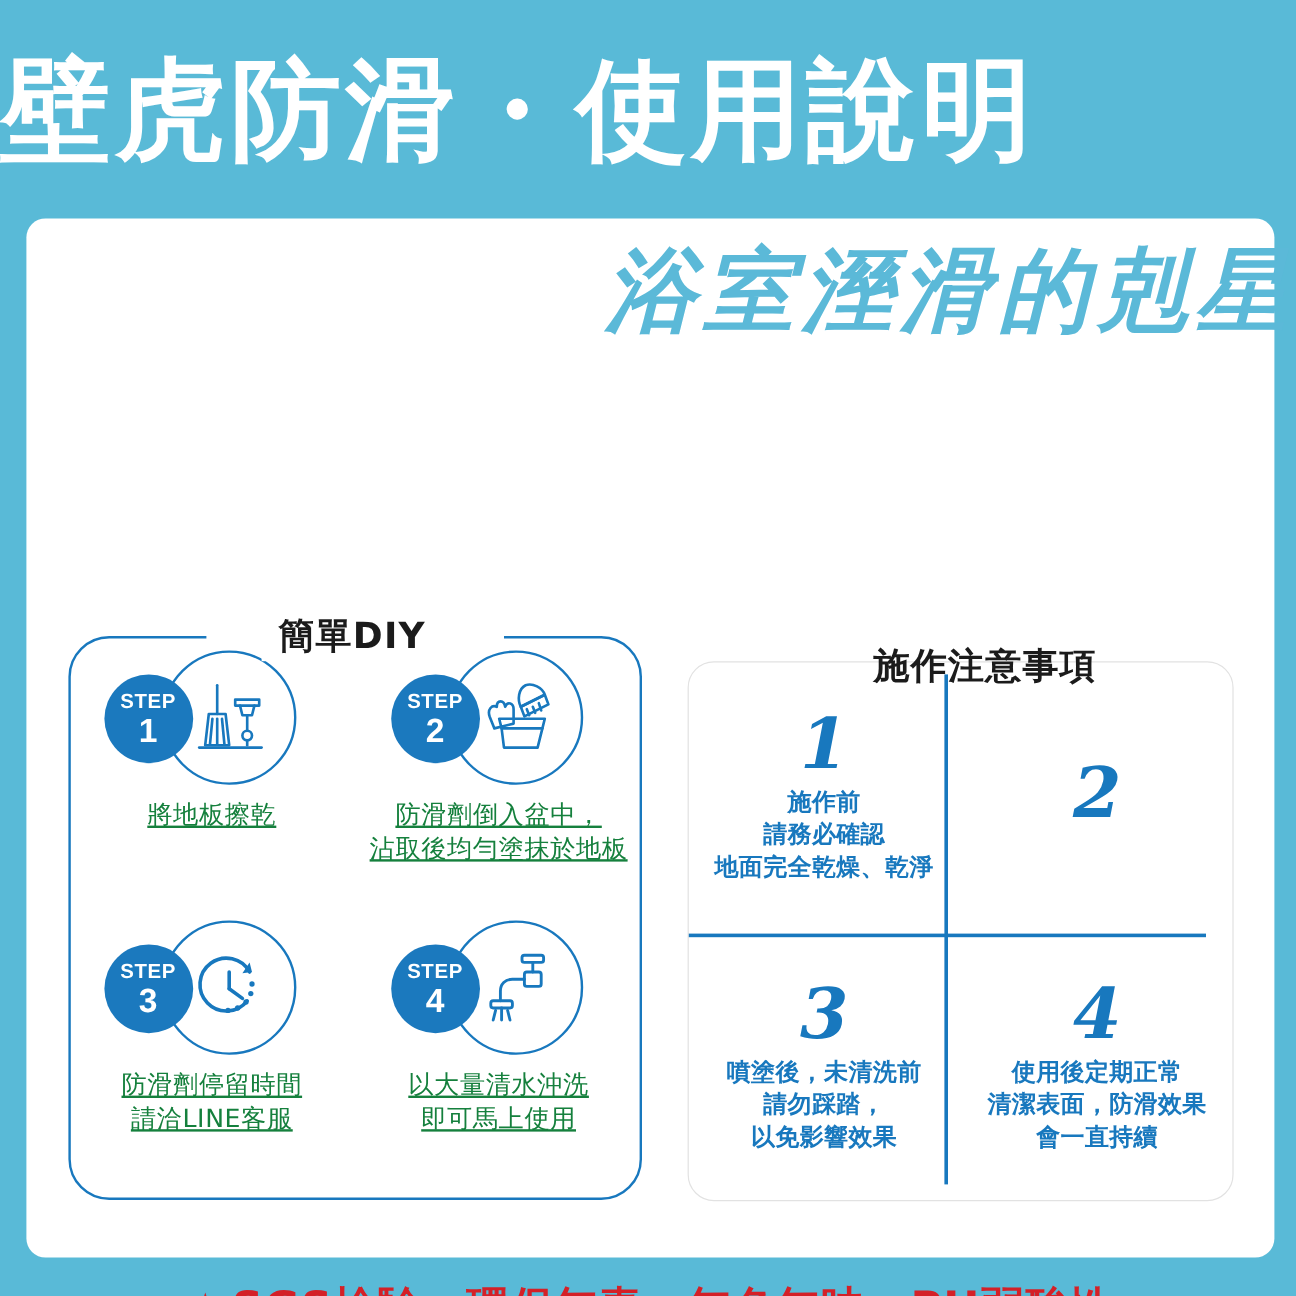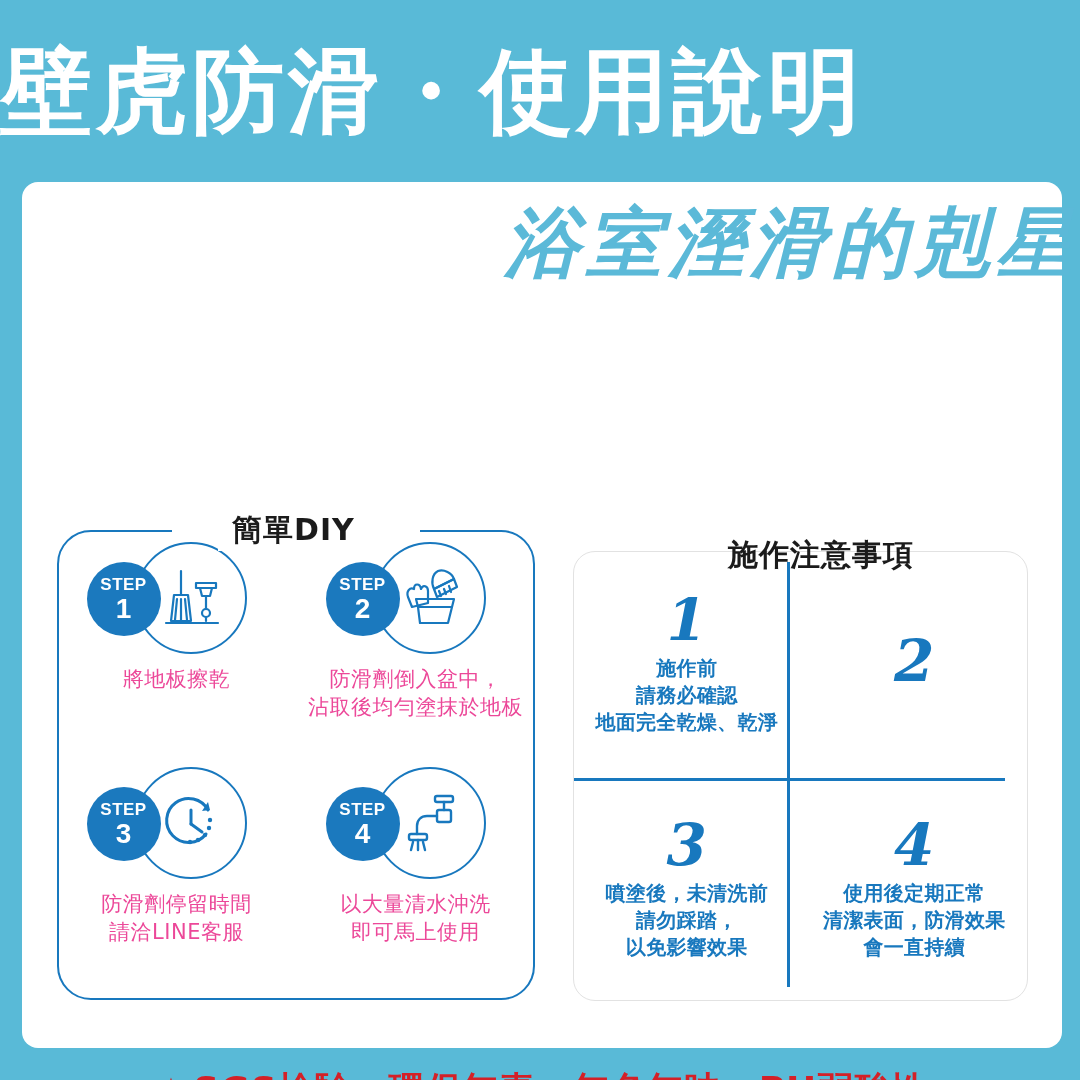--- a/index.html
+++ b/index.html
@@ -76,24 +76,25 @@
   .ring svg{position:absolute;left:50%;top:50%;transform:translate(-50%,-50%);}
   .badge{
     position:absolute;left:8px;top:20px;width:74px;height:74px;
     border-radius:50%;background:#1B79BE;
     display:flex;flex-direction:column;align-items:center;justify-content:center;
     z-index:2;color:#fff;line-height:1;
   }
   .badge .b-step{font-size:17px;font-weight:bold;letter-spacing:.5px;}
   .badge .b-num{font-size:28px;font-weight:bold;margin-top:2px;}
   .step-cap{
-    margin-top:8px;text-align:center;color:#ec4899;
+    margin-top:8px;text-align:center;color:#15803d;
     font-size:21px;line-height:1.32;letter-spacing:.5px;
     font-family:"DejaVu Sans","Liberation Sans",sans-serif;
     white-space:pre-line;
+    text-decoration:underline;
   }
 
   
   .note-box{
     position:absolute;left:551px;top:369px;width:455px;height:450px;
     border:1px solid #e2e2e2;border-radius:22px;box-sizing:border-box;
     background:#ffffff;
   }
   .note-vline{
     position:absolute;left:765px;top:380px;width:3px;height:425px;

